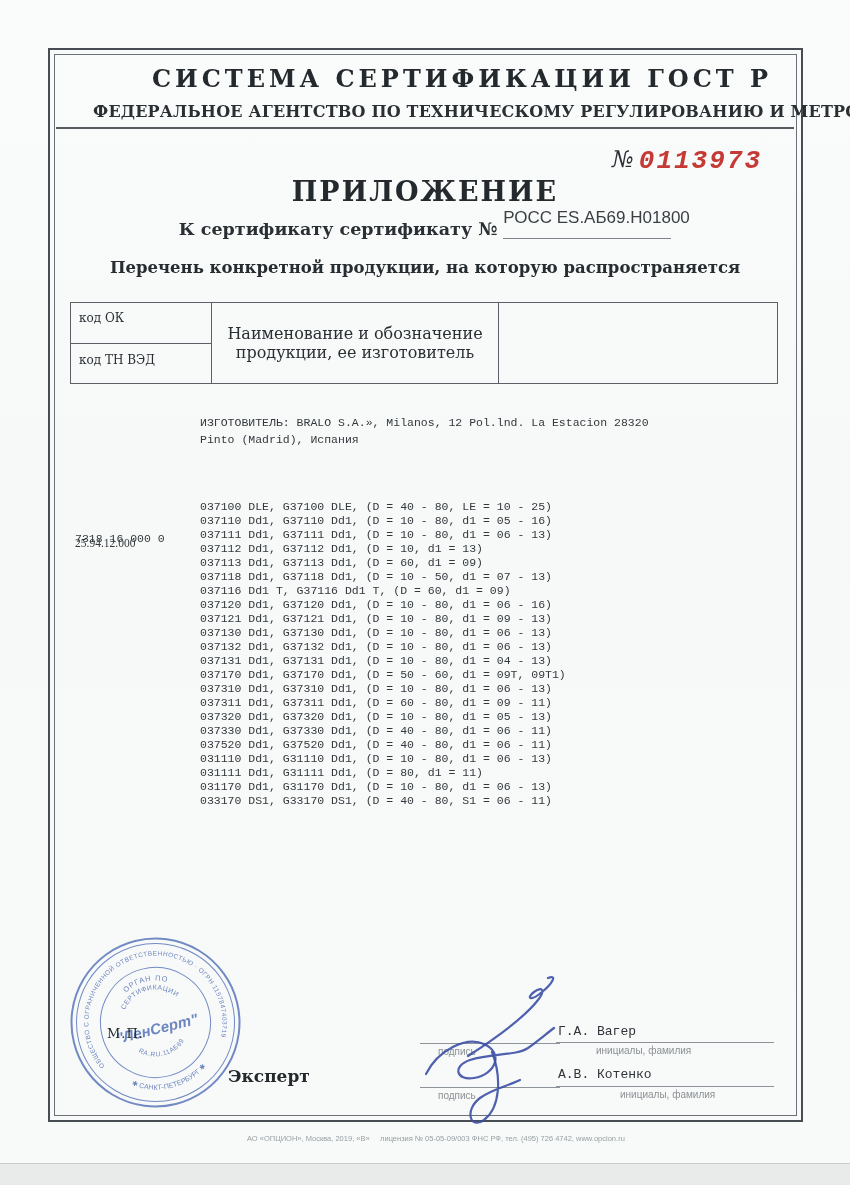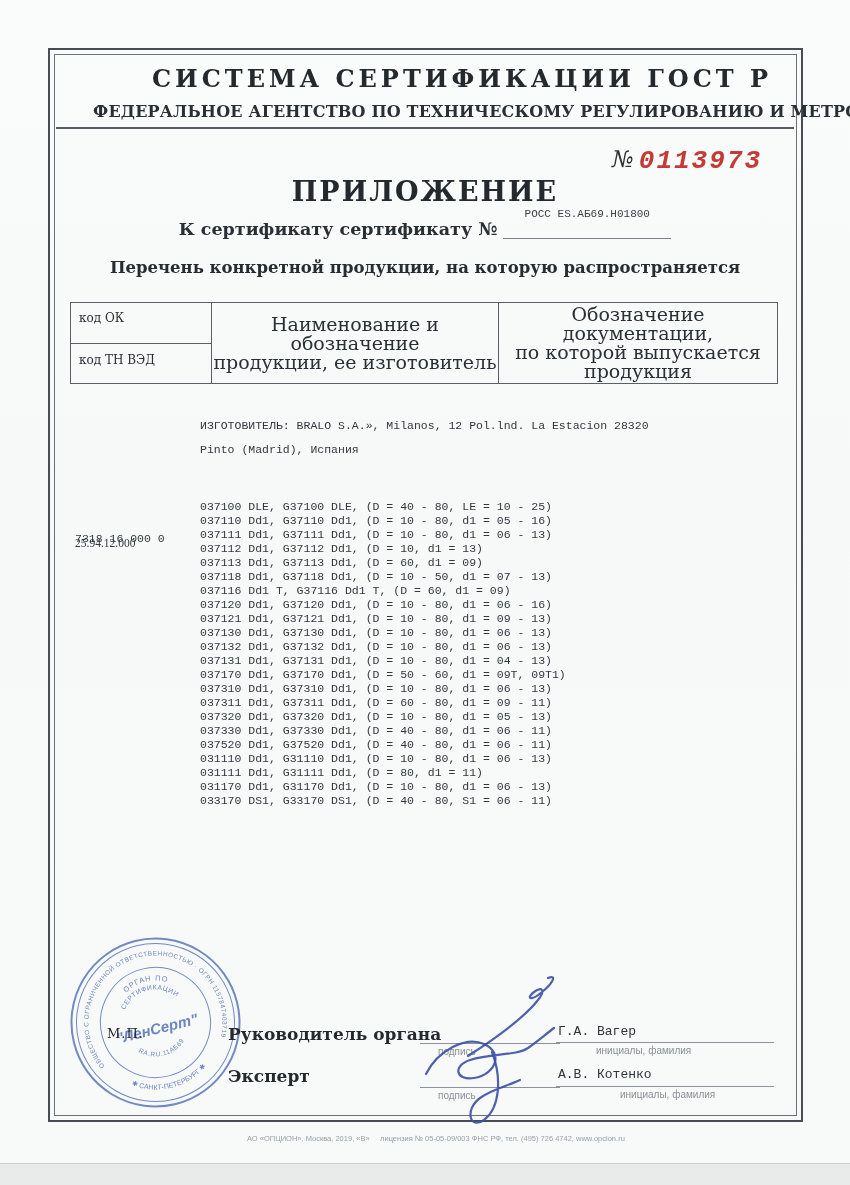--- a/index.html
+++ b/index.html
@@ -57,47 +57,47 @@
   .cert-line{
     position:absolute;left:56px;top:214px;width:738px;text-align:center;white-space:nowrap;
   }
   .cert-label{font-size:17.5px;color:#2a2f34;font-weight:bold;font-family:"DejaVu Serif",serif;}
   .cert-slot{
     display:inline-block;width:168px;border-bottom:1px solid #7d8388;
     margin-left:6px;position:relative;height:24px;vertical-align:bottom;
   }
   .cert-number{
     position:absolute;left:0;right:0;top:-6px;text-align:center;
-    font-family:Liberation Mono, monospace;font-size:11px;color:#3a3f44;
+    font-family:Liberation Sans, sans-serif;font-size:17px;color:#3a3f44;
   }
   .subtitle{
     position:absolute;left:56px;top:257px;width:738px;text-align:center;
     font-family:"DejaVu Serif",serif;font-weight:bold;font-size:16.5px;
     line-height:22px;color:#272c31;
   }
   .tbl{
     position:absolute;left:70px;top:302px;width:706px;height:80px;
     border:1.5px solid #5a6065;box-sizing:content-box;
   }
   .tbl .v1{position:absolute;left:140px;top:0;width:1px;height:100%;background:#5a6065;}
   .tbl .v2{position:absolute;left:427px;top:0;width:1px;height:100%;background:#5a6065;}
   .tbl .hsplit{position:absolute;left:0;top:40px;width:140px;height:1px;background:#5a6065;}
   .tbl-label{position:absolute;font-size:12px;color:#2a2f34;font-family:"DejaVu Serif",serif;}
   .lab-ok{left:8px;top:8px;}
   .lab-tnved{left:8px;top:50px;}
   .tbl-colhead{
     position:absolute;top:0;height:100%;display:flex;align-items:center;justify-content:center;
-    text-align:center;font-size:19px;line-height:19px;color:#2a2f34;
+    text-align:center;font-size:16px;line-height:19px;color:#2a2f34;
     font-family:"DejaVu Serif",serif;
   }
   .col-product{left:141px;width:286px;}
   .col-docs{left:428px;width:278px;}
   pre{margin:0;font-family:"Liberation Mono",monospace;color:#33383d;}
   .manufacturer{
-    position:absolute;left:200px;top:414px;font-size:11.5px;line-height:24px;
+    position:absolute;left:200px;top:414px;font-size:11.5px;line-height:17px;
   }
   .code-ok{position:absolute;left:75px;top:501px;font-family:Liberation Serif, serif;font-size:11.5px;color:#33383d;margin-top:36px;}
   .code-tnved{position:absolute;left:75px;top:532px;font-family:"Liberation Mono",monospace;font-size:11.5px;color:#33383d;}
   .products{
     position:absolute;left:200px;top:500px;font-size:11.5px;line-height:14px;
   }
   .stamp{position:absolute;left:68px;top:935px;opacity:.82;}
   .stamp text{fill:#4f6cb4;font-family:"Liberation Sans",sans-serif;}
   .stamp .ring{stroke:#5572b8;fill:none;}
   .stamp-name{font-family:"DejaVu Serif",serif;font-weight:bold;font-style:italic;font-size:15px;fill:#49559e;}
@@ -169,26 +169,20 @@
   <div class="tbl">
     <div class="v1"></div>
     <div class="v2"></div>
     <div class="hsplit"></div>
     <div class="tbl-label lab-ok">код ОК</div>
     <div class="tbl-label lab-tnved">код ТН ВЭД</div>
     <div class="tbl-colhead col-product">
       <div>
         <div>Наименование и обозначение</div>
         <div>продукции, ее изготовитель</div>
-      </div>
-    </div>
-    <div class="tbl-colhead col-docs">
-      <div>
-        <div>Обозначение документации,</div>
-        <div>по которой выпускается продукция</div>
       </div>
     </div>
   </div>
 
   <pre class="manufacturer">ИЗГОТОВИТЕЛЬ: BRALO S.A.», Milanos, 12 Pol.lnd. La Estacion 28320
 Pinto (Madrid), Испания</pre>
 
   <div class="code-ok">25.94.12.000</div>
   <div class="code-tnved">7318 16 000 0</div>
 
@@ -241,21 +235,20 @@
       </text>
       <text class="stamp-name" x="87.5" y="99" text-anchor="middle">"ЛенСерт"</text>
       <text font-size="6.6" letter-spacing="0.6">
         <textPath href="#arcReg" startOffset="50%" text-anchor="middle">RA.RU.11АБ69</textPath>
       </text>
     </g>
   </svg>
 
   <div class="mp-label">М.П.</div>
 
-  <div class="role role-head">Руководитель органа</div>
   <div class="role role-expert">Эксперт</div>
 
   <div class="sig-line sig-line1"></div>
   <div class="sig-line sig-line2"></div>
   <div class="sig-line name-line1"></div>
   <div class="sig-line name-line2"></div>
 
   <div class="caption cap-sig1">подпись</div>
   <div class="caption cap-sig2">подпись</div>
   <div class="caption cap-name1">инициалы, фамилия</div>

